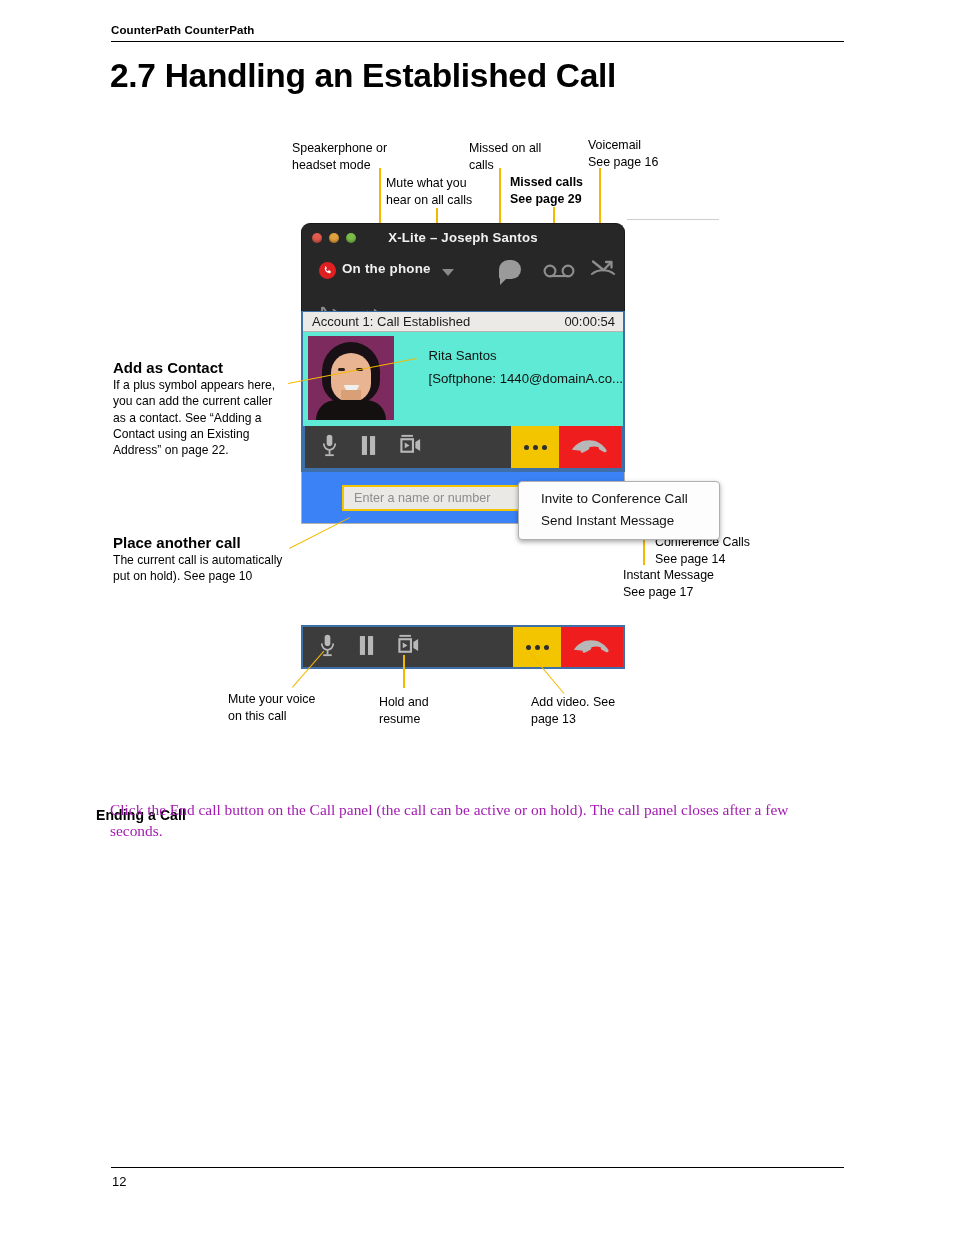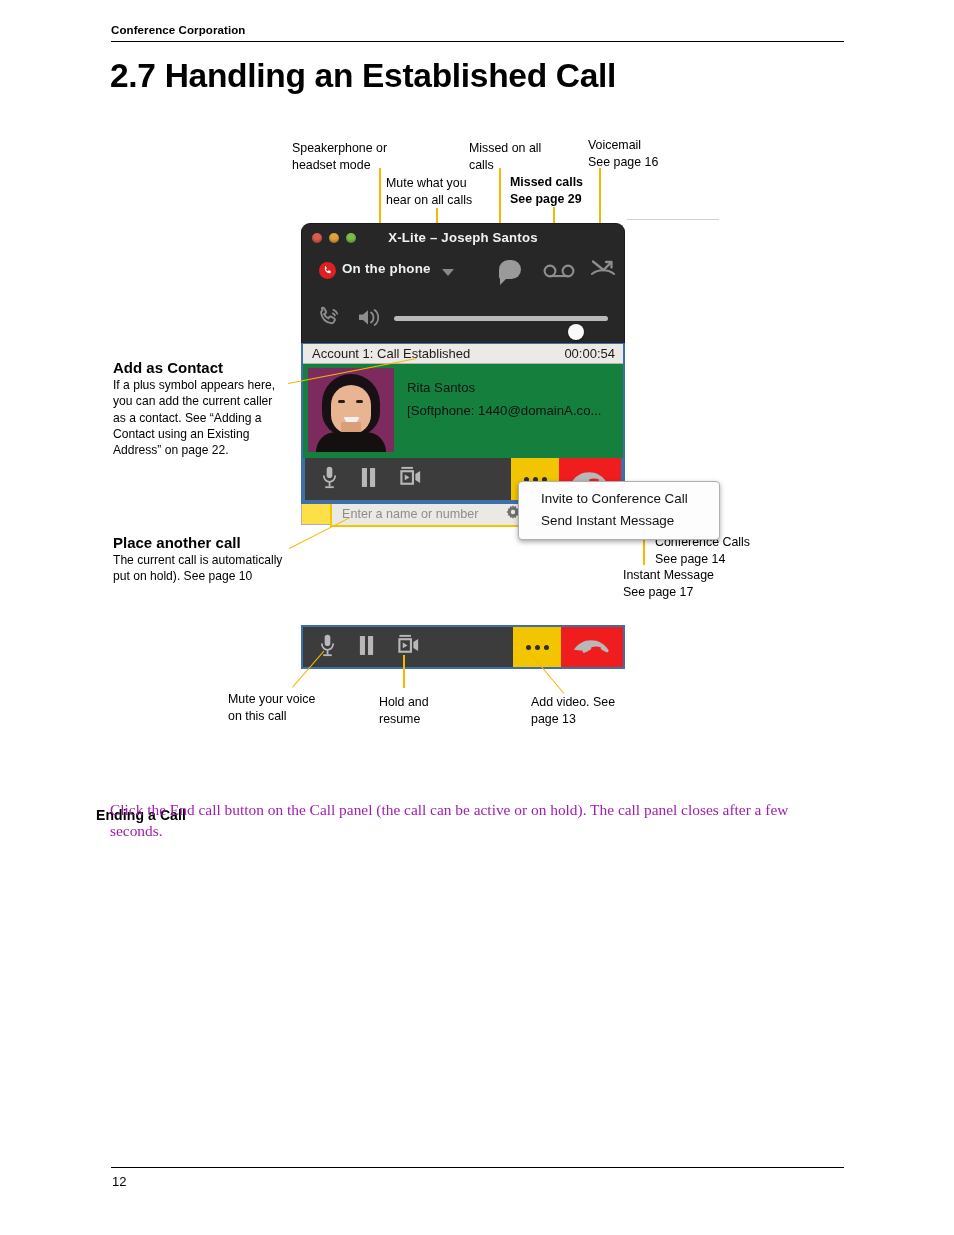--- a/index.html
+++ b/index.html
@@ -84,21 +84,21 @@
     left: 301px;
     top: 223px;
     width: 324px;
   }
   .phone-top {
     background: #272727;
     border-top-left-radius: 9px;
     border-top-right-radius: 9px;
     padding: 0;
     position: relative;
-    height: 120px;
+    height: 88px;
     box-sizing: border-box;
     border: 1px solid #1a1a1a;
     border-bottom: none;
   }
   .traffic {
     position: absolute;
     top: 9px;
     left: 10px;
     display: flex;
     gap: 7px;
@@ -220,21 +220,22 @@
     align-items: center;
     padding: 2px 8px 2px 9px;
     font-size: 13px;
     color: #1a1a1a;
     background: #eceae6;
     border-bottom: 1px solid #b9b5ae;
   }
   .call-body {
     display: flex;
     padding: 4px 0 6px 5px;
-    background: #15803d;
+    background: #5eead4;
+    justify-content: space-between;
   }
   .avatar {
     width: 86px;
     height: 84px;
     background: #7d2b5e;
     position: relative;
     overflow: hidden;
     flex: none;
   }
   .av-hair {
@@ -320,28 +321,28 @@
   .tb-end {
     width: 62px;
     background: #ef1d1d;
     display: flex;
     align-items: center;
     justify-content: center;
   }
 
   
   .dial-bar {
-    height: 21px;
-    background: #fde047;
+    height: 52px;
+    background: #3b82f6;
     border: 1px solid #b5b1aa;
     border-top: none;
     display: flex;
     align-items: center;
     box-sizing: border-box;
-    padding-left: 0;
+    padding-left: 12px;
   }
   .dial-field {
     margin-left: 28px;
     flex: 1;
     height: 26px;
     border: 2px solid #f2c500;
     background: #ebe9e5;
     display: flex;
     align-items: center;
     justify-content: space-between;
@@ -433,21 +434,21 @@
     top: 1174px;
     font-size: 13px;
   }
 </style>
 </head>
 <body>
 
 <div class="page">
 
   <div class="doc-header">
-    <div class="doc-header-text">Conference Corporation</div>
+    <div class="doc-header-text">CounterPath CounterPath</div>
     <div class="doc-header-rule"></div>
   </div>
 
   <div class="page-title">2.7 Handling an Established Call</div>
 
   <div class="callout" style="left:292px; top:140px;">Speakerphone or
 headset mode</div>
   <div class="callout" style="left:386px; top:175px;">Mute what you
 hear on all calls</div>
   <div class="callout" style="left:469px; top:140px;">Missed on all

